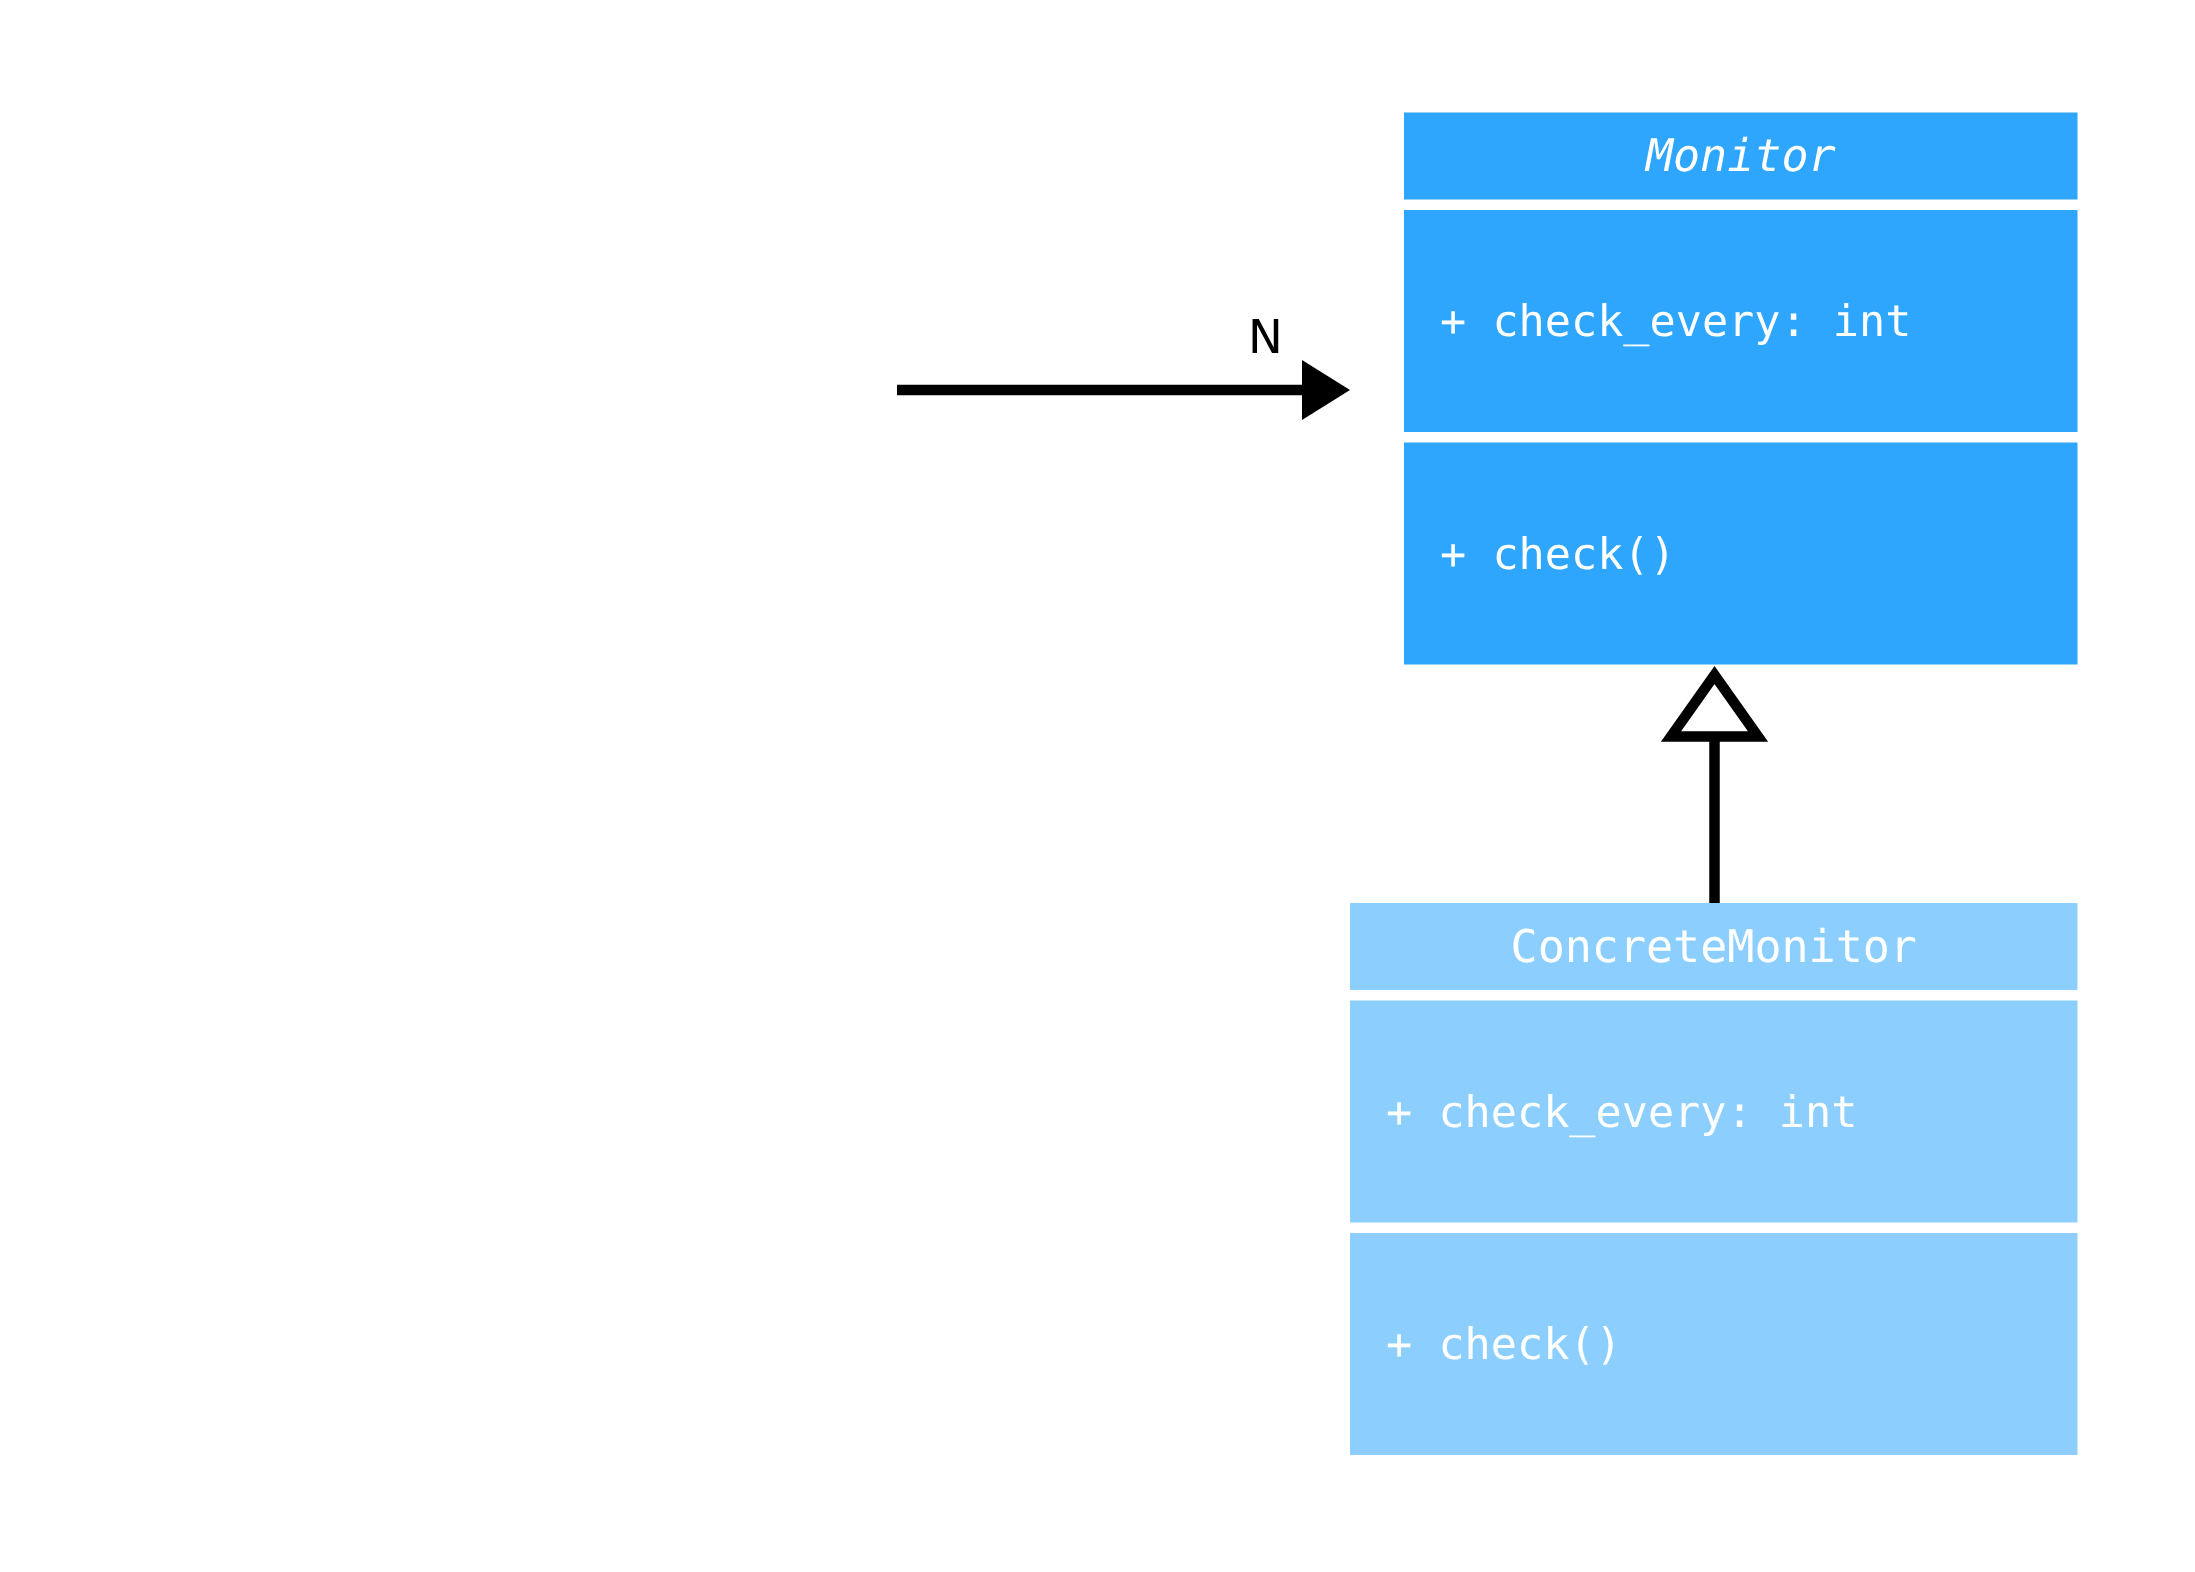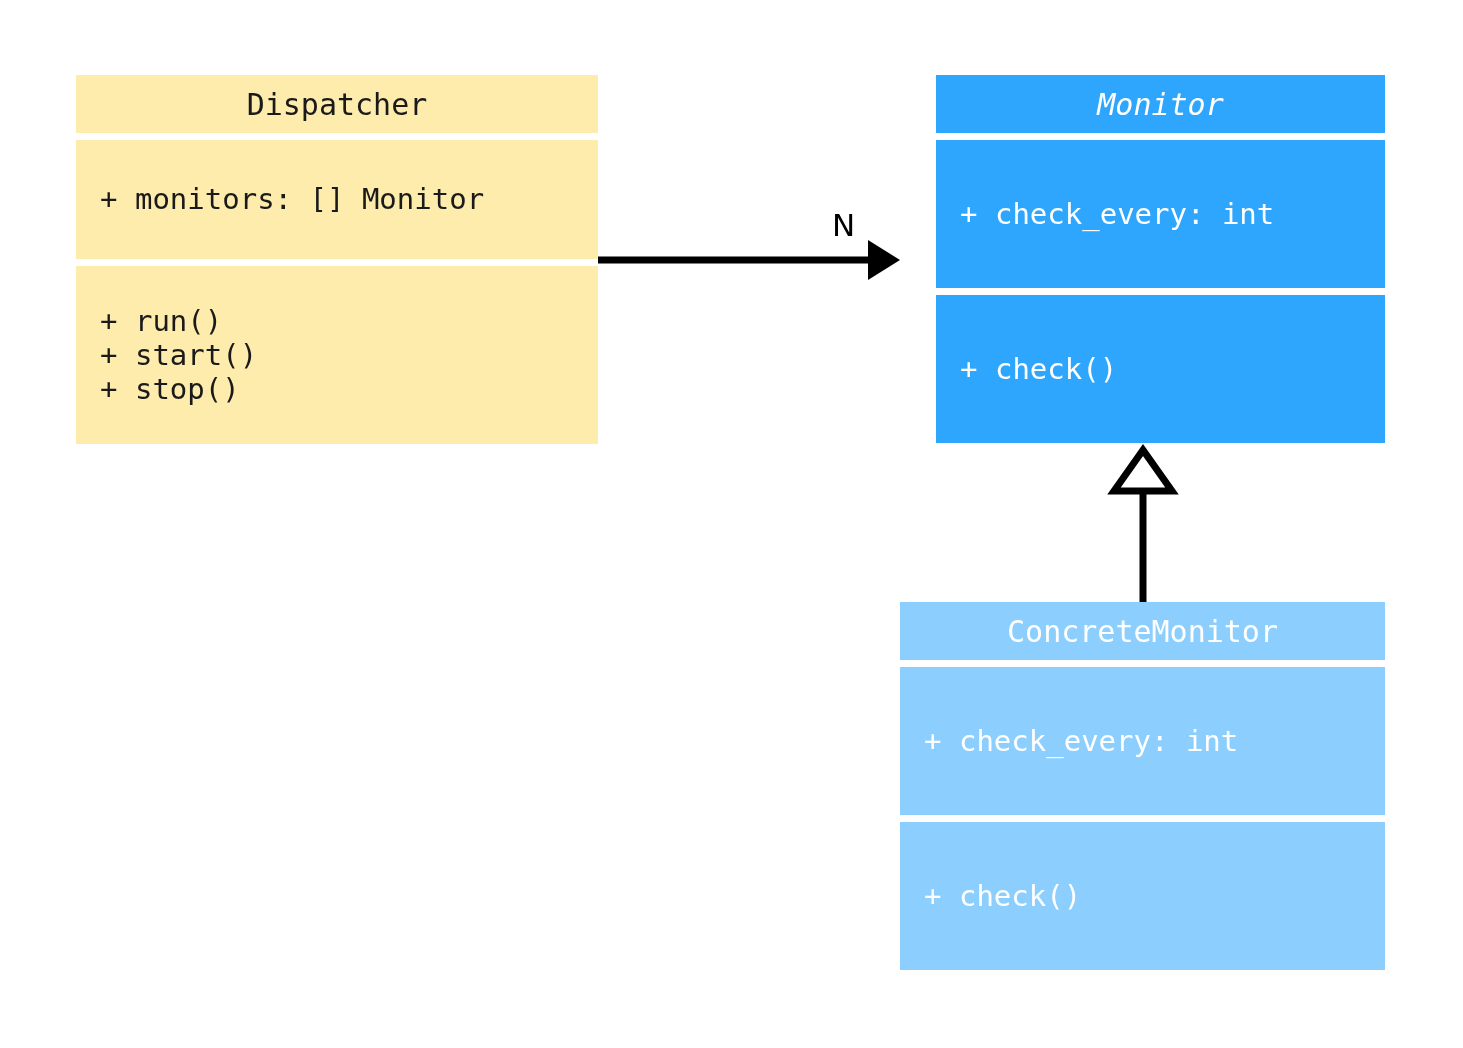--- a/index.html
+++ b/index.html
@@ -84,33 +84,20 @@
     color: #000000;
     line-height: 1;
     white-space: pre;
   }
 </style>
 </head>
 <body>
 
 <div id="canvas">
 
-  <div class="uml-class theme-yellow" style="left:76px; top:75px; width:522px; height:369px;">
-    <div class="compartment header" style="height:58px;">
-      <div class="class-name">Dispatcher</div>
-    </div>
-    <div class="compartment body" style="height:119px;">
-      <div class="member">+ monitors: [] Monitor</div>
-    </div>
-    <div class="compartment body" style="height:178px;">
-      <div class="member">+ run()</div>
-      <div class="member">+ start()</div>
-      <div class="member">+ stop()</div>
-    </div>
-  </div>
 
   <div class="uml-class theme-blue" style="left:900px; top:75px; width:485px; height:368px;padding-left:36px;">
     <div class="compartment header" style="height:58px;">
       <div class="class-name abstract">Monitor</div>
     </div>
     <div class="compartment body" style="height:148px;">
       <div class="member">+ check_every: int</div>
     </div>
     <div class="compartment body" style="height:148px;">
       <div class="member">+ check()</div>

